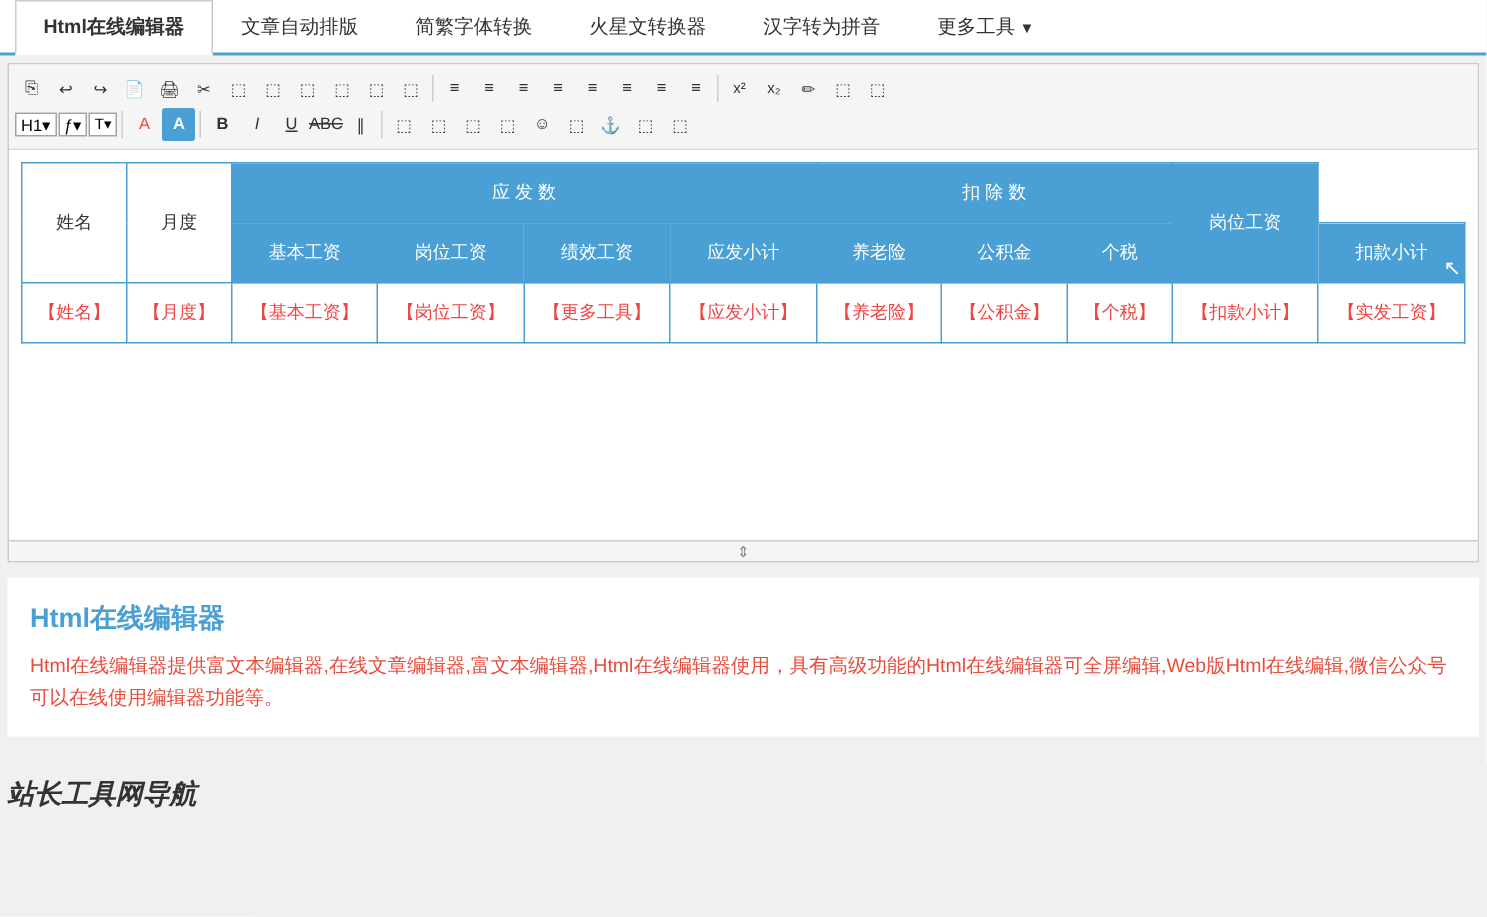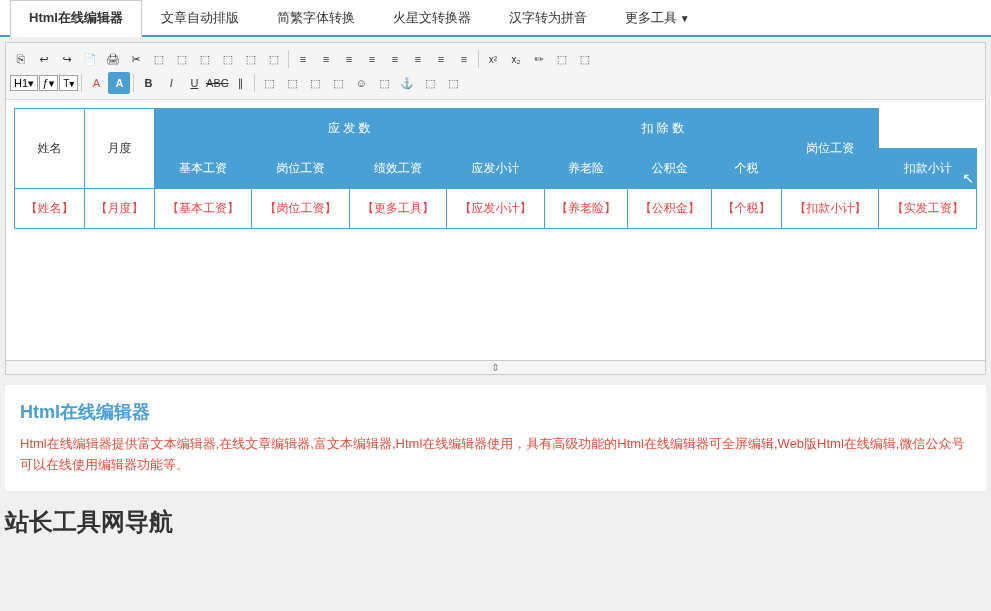--- a/index.html
+++ b/index.html
@@ -144,23 +144,24 @@
       font-size: 18px;
       margin-bottom: 10px;
     }
     .info-text {
       color: #e74c3c;
       font-size: 13px;
       line-height: 1.6;
     }
     .nav-title {
       color: #333;
-      font-size: 24px;
-      margin-top: 15px;
+      font-size: 18px;
+      margin-top: 26px;
       padding: 0 5px;
+      font-style: italic;
     }
   </style>
 </head>
 <body>
 
 <div class="top-nav">
   <div class="tab active">Html在线编辑器</div>
   <div class="tab">文章自动排版</div>
   <div class="tab">简繁字体转换</div>
   <div class="tab">火星文转换器</div>

